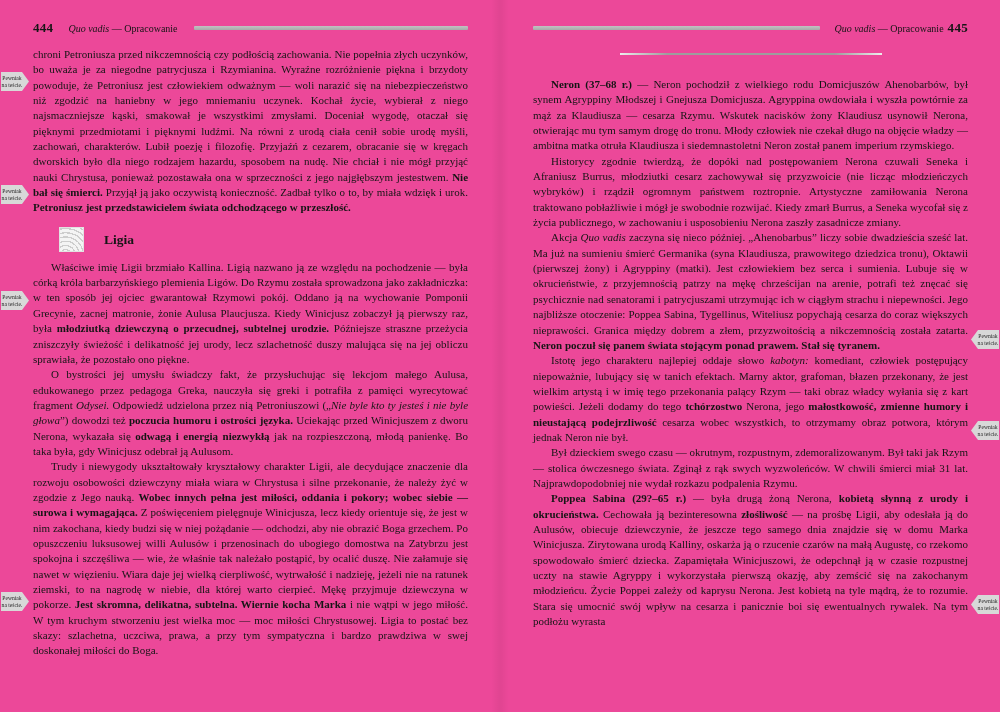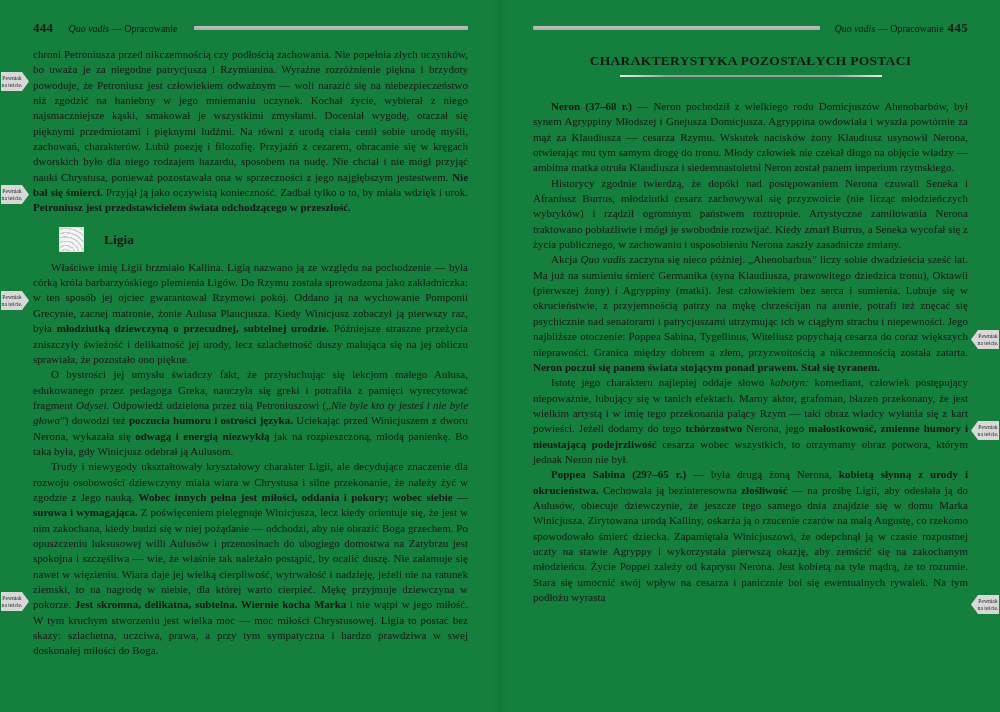--- a/index.html
+++ b/index.html
@@ -1,16 +1,16 @@
 <!DOCTYPE html>
 <html><head>
 <meta charset="utf-8">
 <style>
   html,body{margin:0;padding:0;background:#fdfdfd;width:1000px;height:712px;overflow:hidden;}
-  .spread{position:relative;display:flex;width:1000px;height:712px;background:#15803d;
+  .spread{position:relative;display:flex;width:1000px;height:712px;background:#ec4899;
           font-family:"Liberation Serif","DejaVu Serif",serif;color:#151515;}
   .spread::after{content:'';position:absolute;left:491px;top:0;width:18px;height:100%;
           background:linear-gradient(90deg,rgba(0,0,0,0) 0%,rgba(0,0,0,0.05) 50%,rgba(0,0,0,0) 100%);pointer-events:none;}
   .page{width:500px;height:712px;box-sizing:border-box;padding:20px 32px 18px 33px;}
   
   .runhead{display:flex;align-items:center;height:16px;margin-bottom:11px;}
   .pagenum{font-weight:bold;font-size:13px;letter-spacing:.3px;}
   .head-title{font-size:10px;white-space:nowrap;}
   .head-title .it{font-style:italic;}
   .head-rule{flex:1;height:4px;background:linear-gradient(180deg,#c2c2c2,#a9a9a9);border-radius:1px;}
@@ -66,28 +66,28 @@
       </div>
   </div>
 
   <div class="page page-right">
     <div class="runhead">
       <span class="head-rule"></span>
       <span class="head-title"><span class="it">Quo vadis</span><span> — Opracowanie</span></span>
       <span class="pagenum">445</span>
     </div>
     <div class="main-heading">
-      <div class="mh-text">CHARAKTERYSTYKA POZOSTAŁYCH POSTACI</div>
       <div class="heading-rule"></div>
     </div>
     <div class="body-text">
         <p class="para indent"><span class="b">Neron (37–68 r.)</span><span> — Neron pochodził z wielkiego rodu Domicjuszów Ahenobarbów, był synem Agryppiny Młodszej i Gnejusza Domicjusza. Agryppina owdowiała i wyszła powtórnie za mąż za Klaudiusza — cesarza Rzymu. Wskutek nacisków żony Klaudiusz usynowił Nerona, otwierając mu tym samym drogę do tronu. Młody człowiek nie czekał długo na objęcie władzy — ambitna matka otruła Klaudiusza i siedemnastoletni Neron został panem imperium rzymskiego.</span></p>
         <p class="para indent"><span>Historycy zgodnie twierdzą, że dopóki nad postępowaniem Nerona czuwali Seneka i Afraniusz Burrus, młodziutki cesarz zachowywał się przyzwoicie (nie licząc młodzieńczych wybryków) i rządził ogromnym państwem roztropnie. Artystyczne zamiłowania Nerona traktowano pobłażliwie i mógł je swobodnie rozwijać. Kiedy zmarł Burrus, a Seneka wycofał się z życia publicznego, w zachowaniu i usposobieniu Nerona zaszły zasadnicze zmiany.</span></p>
         <p class="para indent"><span>Akcja </span><span class="i">Quo vadis</span><span> zaczyna się nieco później. „Ahenobarbus” liczy sobie dwadzieścia sześć lat. Ma już na sumieniu śmierć Germanika (syna Klaudiusza, prawowitego dziedzica tronu), Oktawii (pierwszej żony) i Agryppiny (matki). </span><span class="u">Jest człowiekiem bez serca i sumienia. Lubuje się w okrucieństwie, z przyjemnością patrzy na mękę chrześcijan na arenie, potrafi też znęcać się psychicznie nad senatorami i patrycjuszami utrzymując ich w ciągłym strachu i niepewności.</span><span> Jego najbliższe otoczenie: Poppea Sabina, Tygellinus, Witeliusz popychają cesarza do coraz większych nieprawości. Granica między dobrem a złem, przyzwoitością a nikczemnością została zatarta. </span><span class="b">Neron poczuł się panem świata stojącym ponad prawem. Stał się tyranem.</span></p>
         <p class="para indent"><span>Istotę jego charakteru najlepiej oddaje słowo </span><span class="i">kabotyn:</span><span> komediant, człowiek postępujący niepoważnie, lubujący się w tanich efektach. </span><span class="u">Marny aktor, grafoman, błazen przekonany, że jest wielkim artystą</span><span> i w imię tego przekonania palący Rzym — taki obraz władcy wyłania się z kart powieści. Jeżeli dodamy do tego </span><span class="b">tchórzostwo</span><span> Nerona, jego </span><span class="b">małostkowość, zmienne humory i nieustającą podejrzliwość</span><span> cesarza wobec wszystkich, to otrzymamy obraz potwora, którym jednak Neron nie był.</span></p>
+        <p class="para indent"><span>Był dzieckiem swego czasu — okrutnym, rozpustnym, zdemoralizowanym. Był taki jak Rzym — stolica ówczesnego świata. Zginął z rąk swych wyzwoleńców. W chwili śmierci miał 31 lat. Najprawdopodobniej nie wydał rozkazu podpalenia Rzymu.</span></p>
         <p class="para indent space-before"><span class="b">Poppea Sabina (29?–65 r.)</span><span> — była drugą żoną Nerona, </span><span class="b">kobietą słynną z urody i okrucieństwa.</span><span> Cechowała ją bezinteresowna </span><span class="b">złośliwość</span><span> — na prośbę Ligii, aby odesłała ją do Aulusów, obiecuje dziewczynie, że jeszcze tego samego dnia znajdzie się w domu Marka Winicjusza. </span><span class="u">Zirytowana urodą Kalliny, oskarża ją o rzucenie czarów na małą Augustę, co rzekomo spowodowało śmierć dziecka.</span><span> Zapamiętała Winicjuszowi, że odepchnął ją w czasie rozpustnej uczty na stawie Agryppy i wykorzystała pierwszą okazję, aby zemścić się na zakochanym młodzieńcu. Życie Poppei zależy od kaprysu Nerona. Jest kobietą na tyle mądrą, że to rozumie. Stara się umocnić swój wpływ na cesarza i panicznie boi się ewentualnych rywalek. Na tym podłożu wyrasta</span></p>
       </div>
   </div>
 
 <div class="tag tag-left" style="top: 72px;">
       <span>Pewniak na teście.</span>
     </div>
     <div class="tag tag-left" style="top: 185px;">
       <span>Pewniak na teście.</span>
     </div>

